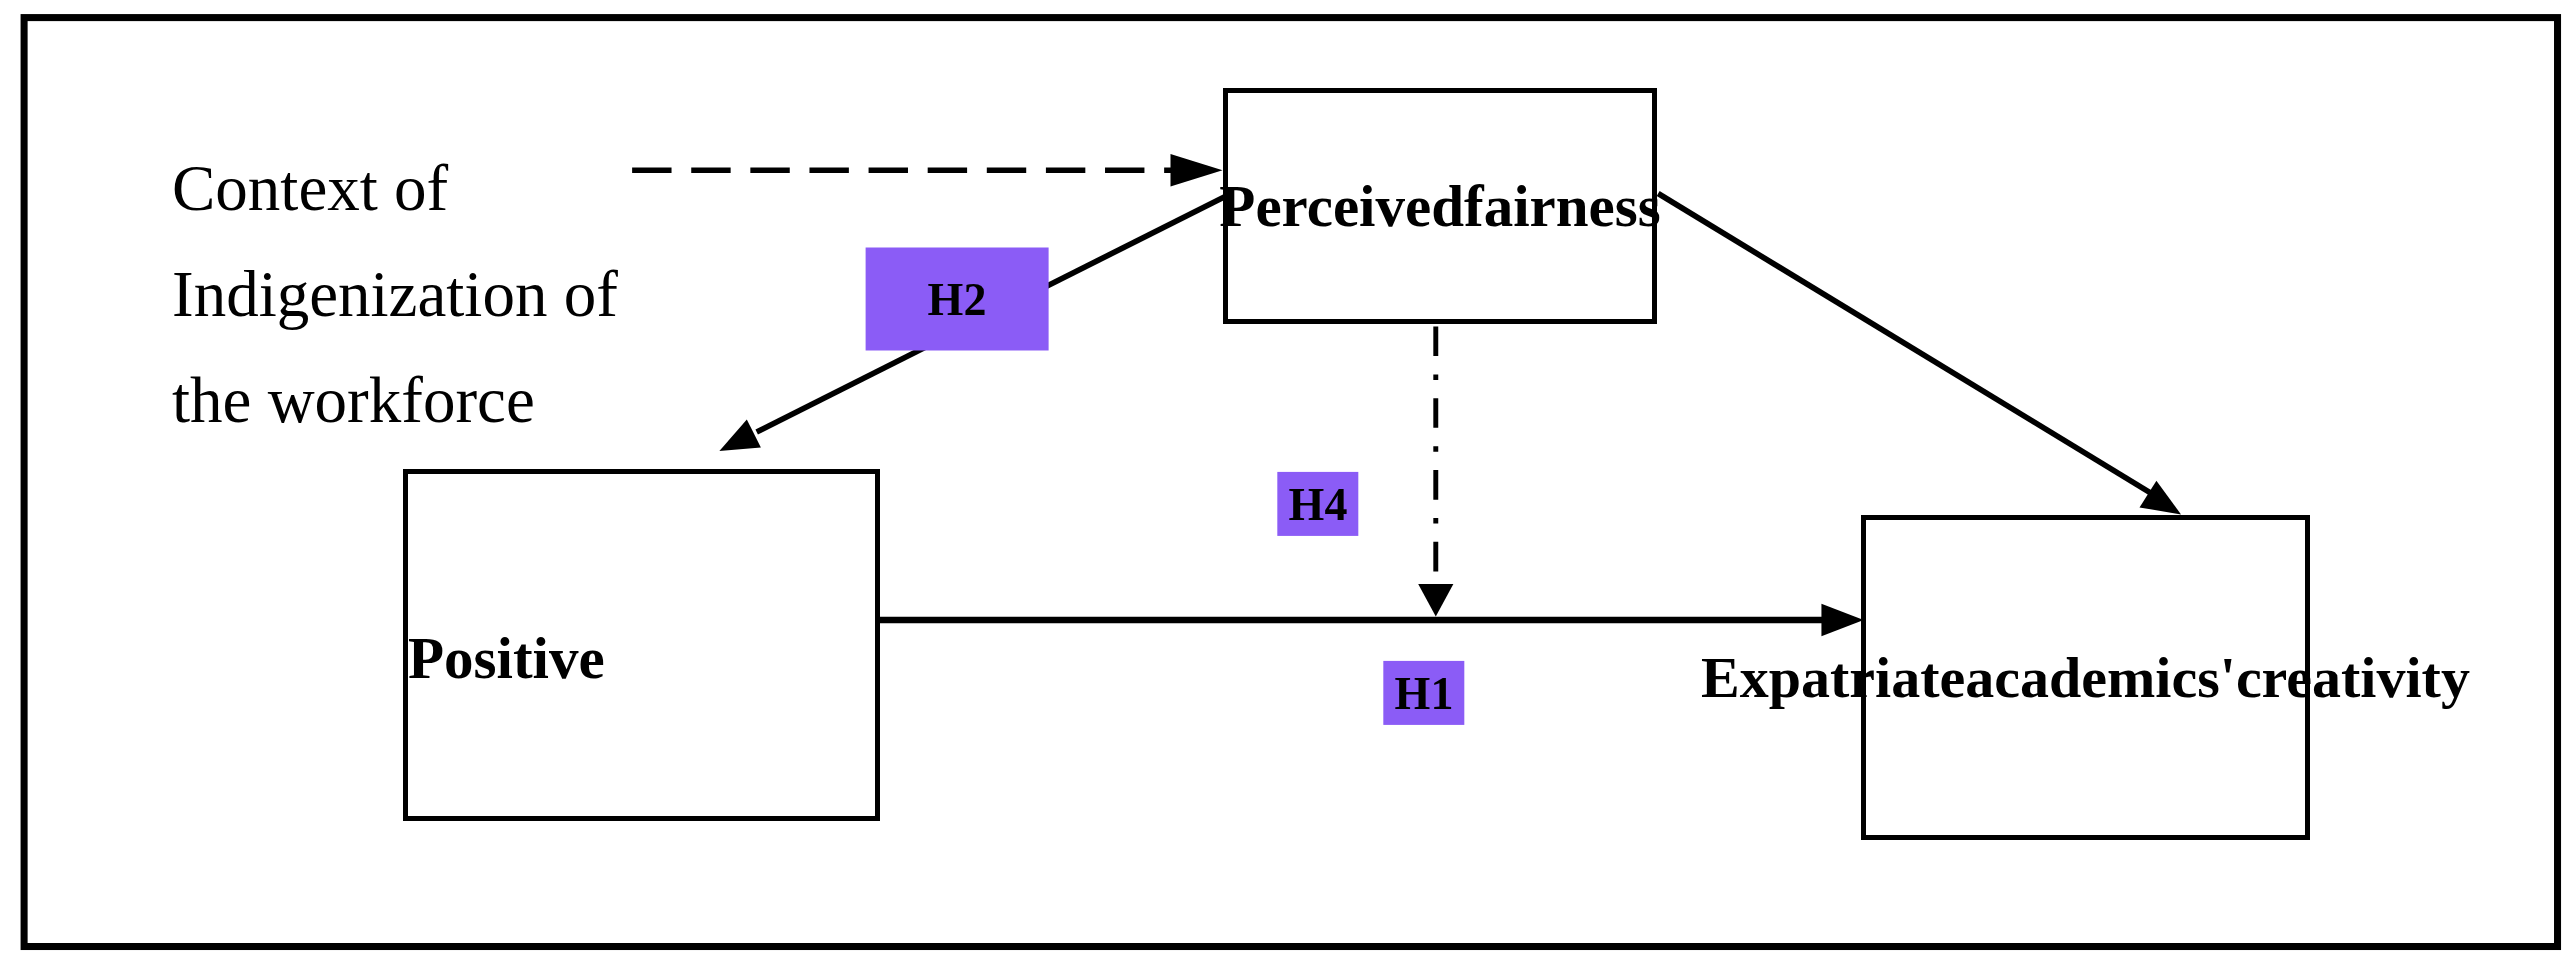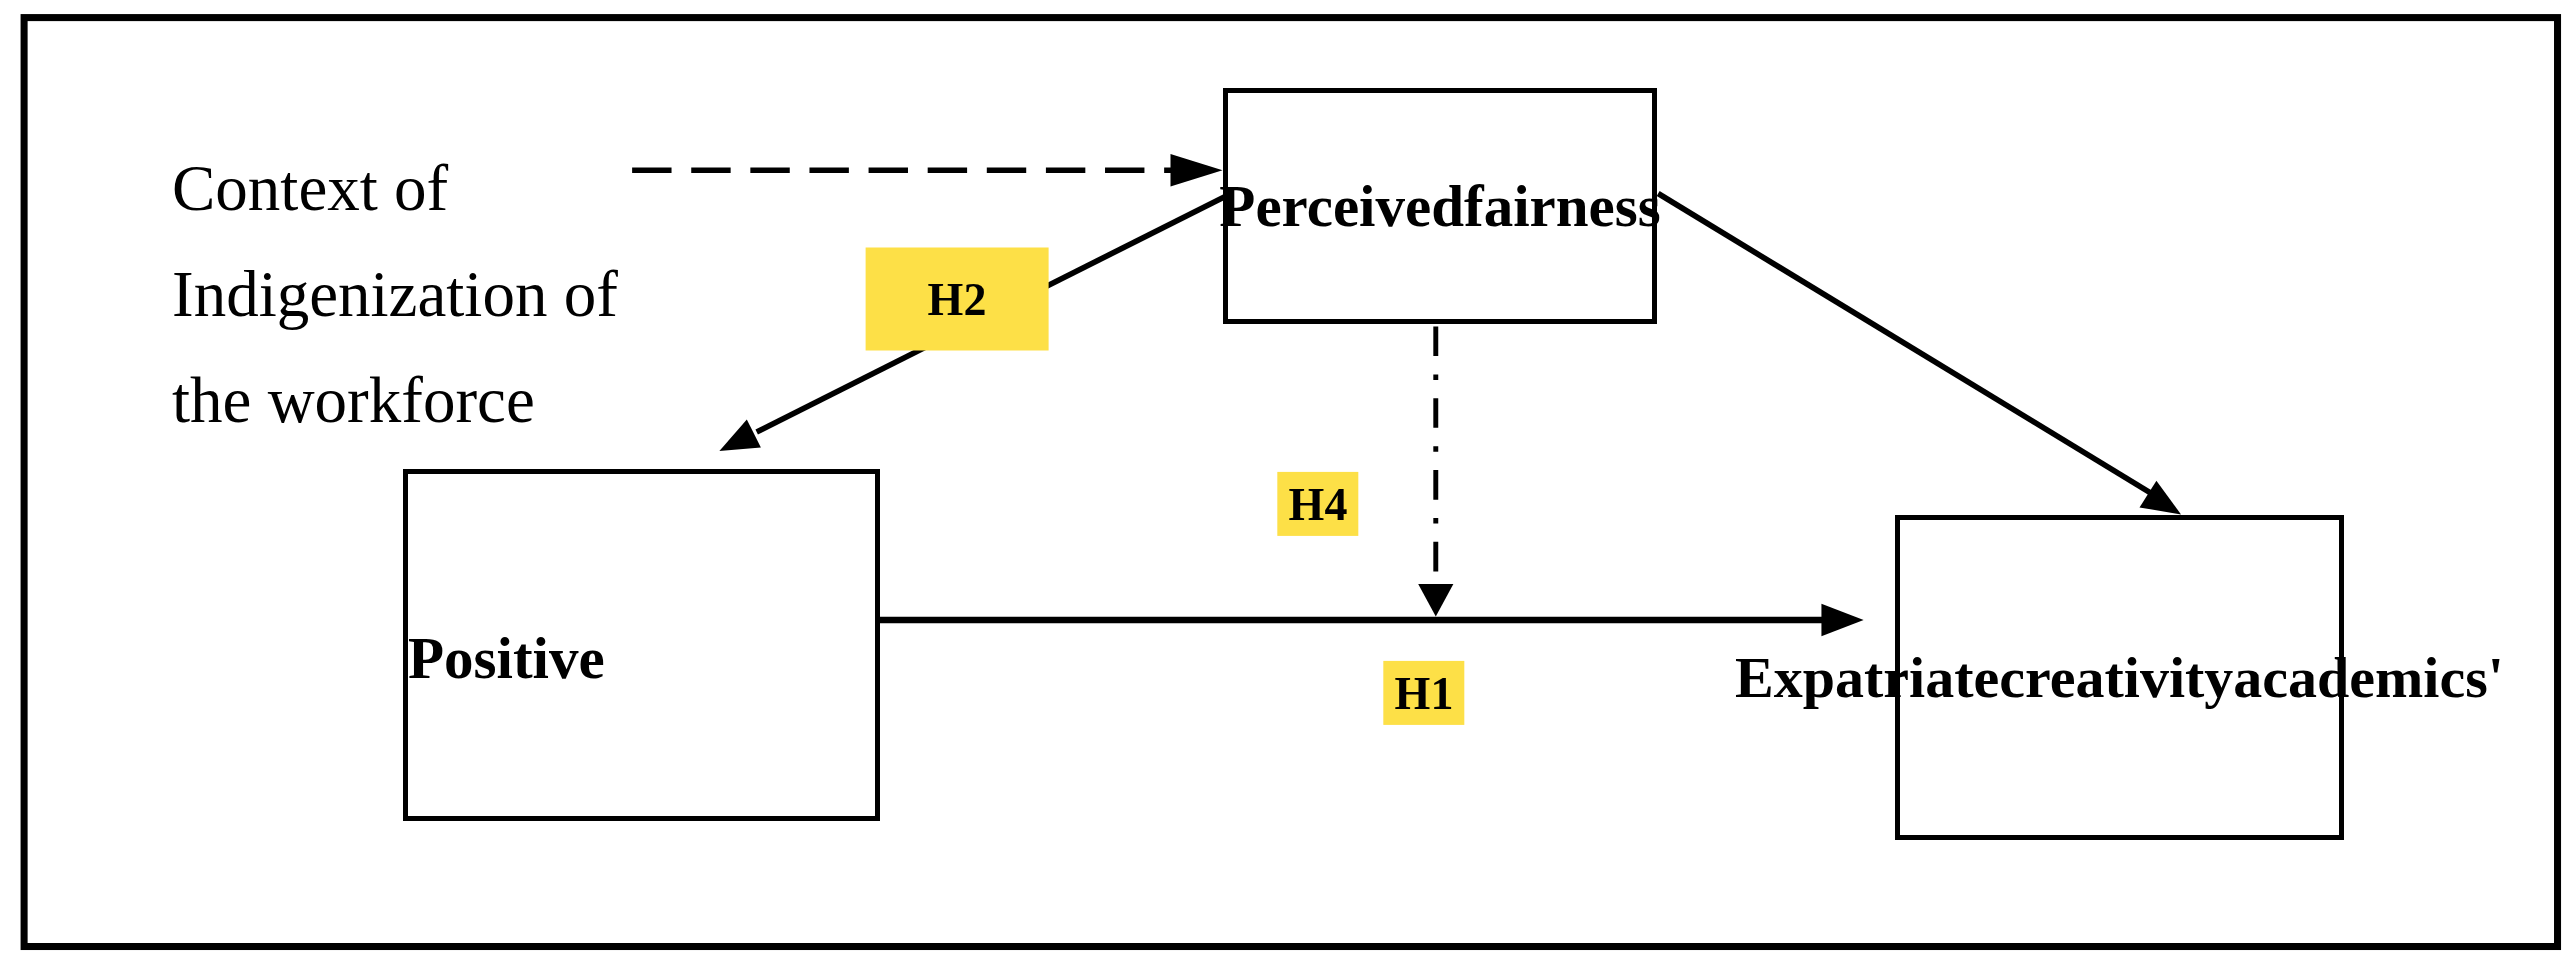--- a/index.html
+++ b/index.html
@@ -46,39 +46,39 @@
     justify-content: center;
     text-align: center;
     font-weight: bold;
     font-size: 59px;
     line-height: 100px;
   }
   #box-perceived  { left: 1223px; top: 88px; width: 434px; height: 236px; }
   #box-positive   { left: 403px;  top: 469px; width: 477px; height: 352px;
                     justify-content: flex-start; padding-top: 25px; }
   #box-expatriate { left: 1861px; top: 515px; width: 449px; height: 325px;
-                    font-size: 58px; line-height: 99px; margin-left: 34px; }
+                    font-size: 58px; line-height: 99px; }
   .box .bline { display: block; }
   .ctx {
     position: absolute;
     left: 172px;
     top: 135px;
     width: 521px;
     text-align: left;
     font-size: 65px;
     line-height: 106px;
     font-weight: normal;
   }
   .ctx .cline { display: block; }
   .hlabel {
     position: absolute;
     transform: translate(-50%, -50%);
     font-size: 46px;
     font-weight: bold;
-    background: #fde047;
+    background: #8b5cf6;
     text-align: center;
     white-space: nowrap;
   }
   #label-h1 { left: 1424px; top: 693px; padding: 5.6px 11.3px; }
   #label-h2 { left: 957px; top: 299px; padding: 25px 62px; }
   #label-h3 { left: 1845px; top: 320px; padding: 24px 44px; }
   #label-h4 { left: 1318px; top: 504px; padding: 5.6px 11.3px; }
 </style>
 </head>
 <body>
@@ -115,22 +115,22 @@
     <span class="bline">Perceived</span>
     <span class="bline">fairness</span>
   </div>
 
   <div class="box" id="box-positive">
     <span class="bline">Positive</span>
   </div>
 
   <div class="box" id="box-expatriate">
     <span class="bline">Expatriate</span>
+    <span class="bline">academics'</span>
     <span class="bline">creativity</span>
-    <span class="bline">academics'</span>
   </div>
 
   <div class="hlabel" id="label-h1">H1</div>
   <div class="hlabel" id="label-h2">H2</div>
   <div class="hlabel" id="label-h4">H4</div>
 
 </div>
 
 
 </body></html>

